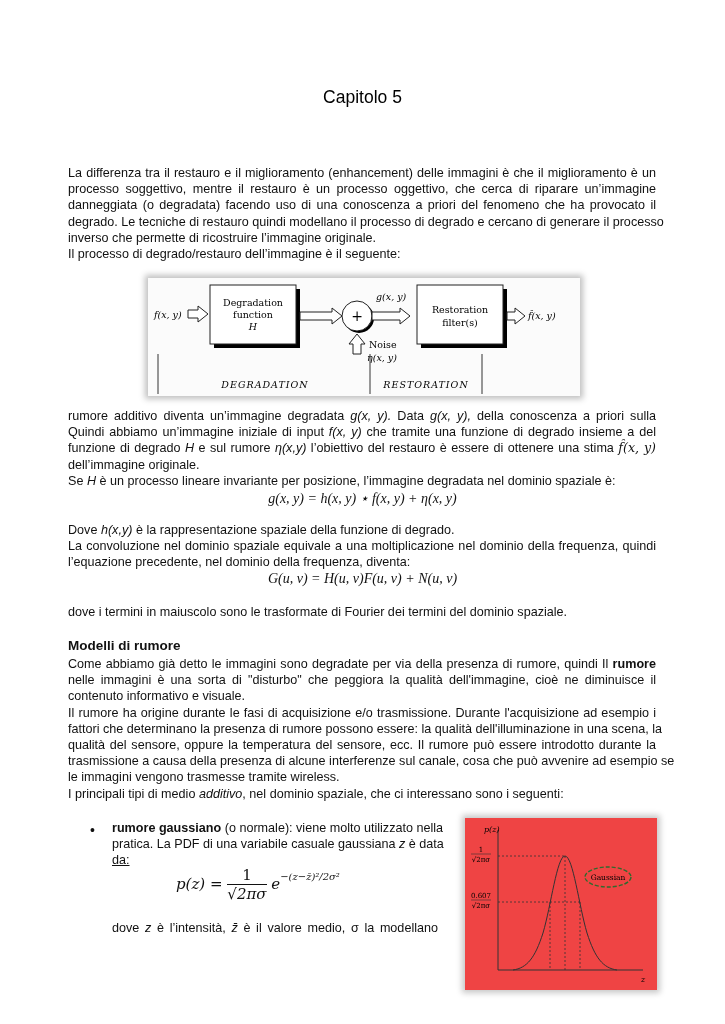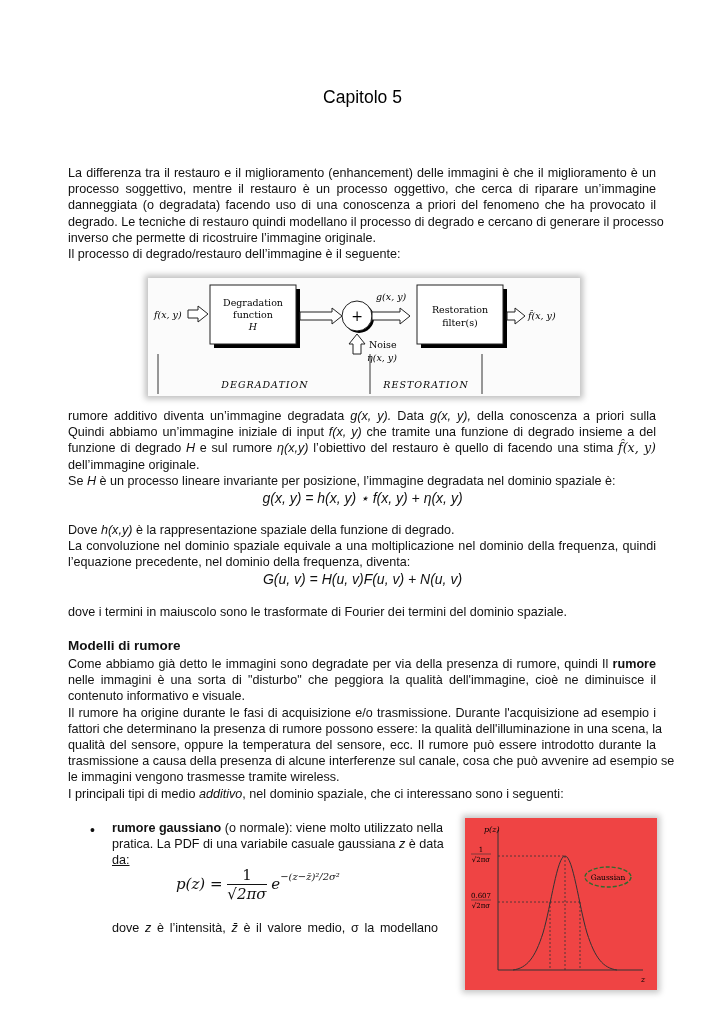--- a/index.html
+++ b/index.html
@@ -8,21 +8,21 @@
   .page { position: absolute; left: 0; top: 0; width: 583px; height: 1024px; padding-left: 28px; }
   .title { position: absolute; left: 0; width: 725px; text-align: center;
            font-family: "Liberation Sans", sans-serif; font-size: 17.5px; color: #000; }
   .title.t1 { top: 87px; }
   .title.t2 { top: 111px; }
   .para { position: absolute; left: 68px; width: 588px; font-size: 12.6px; line-height: 16.2px;
           text-align: justify; color: #111; }
   .para .ln { display: block; text-align: justify; text-align-last: justify; white-space: nowrap; }
   .para .ln.last { text-align-last: left; }
   .eq { position: absolute; left: 0; width: 725px; text-align: center;
-        font-family: Liberation Sans, sans-serif; font-style: italic; font-size: 14px; color: #111; }
+        font-family: Liberation Serif, serif; font-style: italic; font-size: 14px; color: #111; }
   .h2 { position: absolute; left: 68px; font-weight: bold; font-size: 13.5px; }
   i.it { font-style: italic; }
   b { font-weight: bold; }
 
   
   .diagram { position: absolute; left: 148px; top: 278px; width: 432px; height: 118px;
              background: #fbfbfb; box-shadow: 0 0 6px 3px rgba(0,0,0,0.25); }
   .diagram svg { position: absolute; left: 0; top: 0; }
 
   
@@ -95,21 +95,21 @@
       <line x1="222" y1="76" x2="222" y2="116" stroke="#333" stroke-width="1"></line>
       <line x1="334" y1="76" x2="334" y2="116" stroke="#333" stroke-width="1"></line>
       <text x="117" y="110" text-anchor="middle" font-style="italic" letter-spacing="1">DEGRADATION</text>
       <text x="278" y="110" text-anchor="middle" font-style="italic" letter-spacing="1">RESTORATION</text>
     </svg>
   </div>
 
   <div class="para" style="top:408px;">
     <span class="ln"><span>rumore additivo diventa un’immagine degradata </span><i class="it">g(x, y).</i><span> Data </span><i class="it">g(x, y),</i><span> della conoscenza a priori sulla</span></span>
     <span class="ln"><span>Quindi abbiamo un’immagine iniziale di input </span><i class="it">f(x, y)</i><span> che tramite una funzione di degrado insieme a del</span></span>
-    <span class="ln"><span>funzione di degrado </span><i class="it">H</i><span> e sul rumore </span><i class="it">η(x,y)</i><span> l’obiettivo del restauro è quello di facendo una stima </span><i class="it" style="font-family:'DejaVu Serif',serif;">f̂(x, y)</i></span>
+    <span class="ln"><span>funzione di degrado </span><i class="it">H</i><span> e sul rumore </span><i class="it">η(x,y)</i><span> l’obiettivo del restauro è essere di ottenere una stima </span><i class="it" style="font-family:'DejaVu Serif',serif;">f̂(x, y)</i></span>
     <span class="ln last">dell’immagine originale.</span>
     <span class="ln last"><span>Se </span><i class="it">H</i><span> è un processo lineare invariante per posizione, l’immagine degradata nel dominio spaziale è:</span></span>
   </div>
 
   <div class="eq" style="top:490px;">g(x, y) = h(x, y) ⋆ f(x, y) + η(x, y)</div>
 
   <div class="para" style="top:522px;">
     <span class="ln last"><span>Dove </span><i class="it">h(x,y)</i><span> è la rappresentazione spaziale della funzione di degrado.</span></span>
     <span class="ln">La convoluzione nel dominio spaziale equivale a una moltiplicazione nel dominio della frequenza, quindi</span>
     <span class="ln last">l’equazione precedente, nel dominio della frequenza, diventa:</span>

